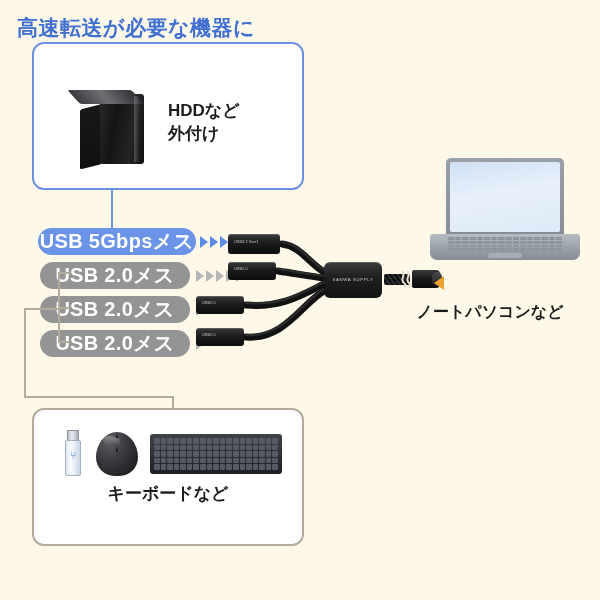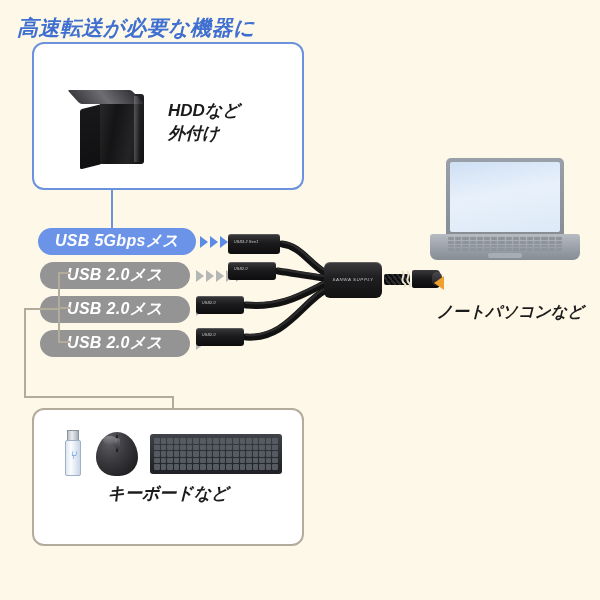--- a/index.html
+++ b/index.html
@@ -3,21 +3,21 @@
 <meta charset="utf-8">
 <style>
   html,body{margin:0;padding:0;}
   body{
     width:600px;height:600px;
     background:#fdf8e7;
     font-family:"Liberation Sans","DejaVu Sans",sans-serif;
     overflow:hidden;
     position:relative;
   }
-  #stage{position:absolute;left:0;top:0;width:600px;height:557px;font-style:italic;}
+  #stage{position:absolute;left:0;top:0;width:600px;height:557px;}
 
   
   .abs{position:absolute;}
 
   
   .box-top{
     left:32px;top:42px;width:272px;height:148px;
     background:#ffffff;
     border:2px solid #6c92dd;
     border-radius:12px;
@@ -66,21 +66,21 @@
   
   .line-blue-v{
     left:111px;top:190px;width:2px;height:44px;
     background:#6c92dd;
   }
 
   
   .pill{
     height:27px;border-radius:14px;
     display:flex;align-items:center;justify-content:center;
-    color:#ffffff;font-size:16px;font-weight:bold;
+    color:#ffffff;font-size:20px;font-weight:bold;
     letter-spacing:.3px;
     box-sizing:border-box;
     white-space:nowrap;
   }
   .pill-blue{left:38px;top:228px;width:158px;background:#6b93e8;}
   .pill-gray1{left:40px;top:262px;width:150px;background:#949494;}
   .pill-gray2{left:40px;top:296px;width:150px;background:#949494;}
   .pill-gray3{left:40px;top:330px;width:150px;background:#949494;}
 
   .pill-orange{
@@ -266,21 +266,21 @@
     position:absolute;left:18px;top:79px;width:114px;height:14px;
     display:grid;grid-template-columns:repeat(16,1fr);grid-template-rows:repeat(4,1fr);gap:1px;
   }
   .lt-keys i{background:#8e949c;border-radius:1px;display:block;}
   .lt-pad{
     position:absolute;left:58px;top:95px;width:34px;height:5px;
     background:#a7adb5;border-radius:2px;
   }
 
   .note-caption{
-    left:424px;top:302px;width:172px;
+    left:404px;top:302px;width:172px;
     text-align:center;color:#1b1b1b;font-size:16px;font-weight:bold;
   }
 </style>
 </head>
 <body>
 
 <div id="stage">
 
   <svg class="abs hub-svg" viewBox="0 0 600 600">
     <g fill="none" stroke="#121213" stroke-width="7" stroke-linecap="round">

